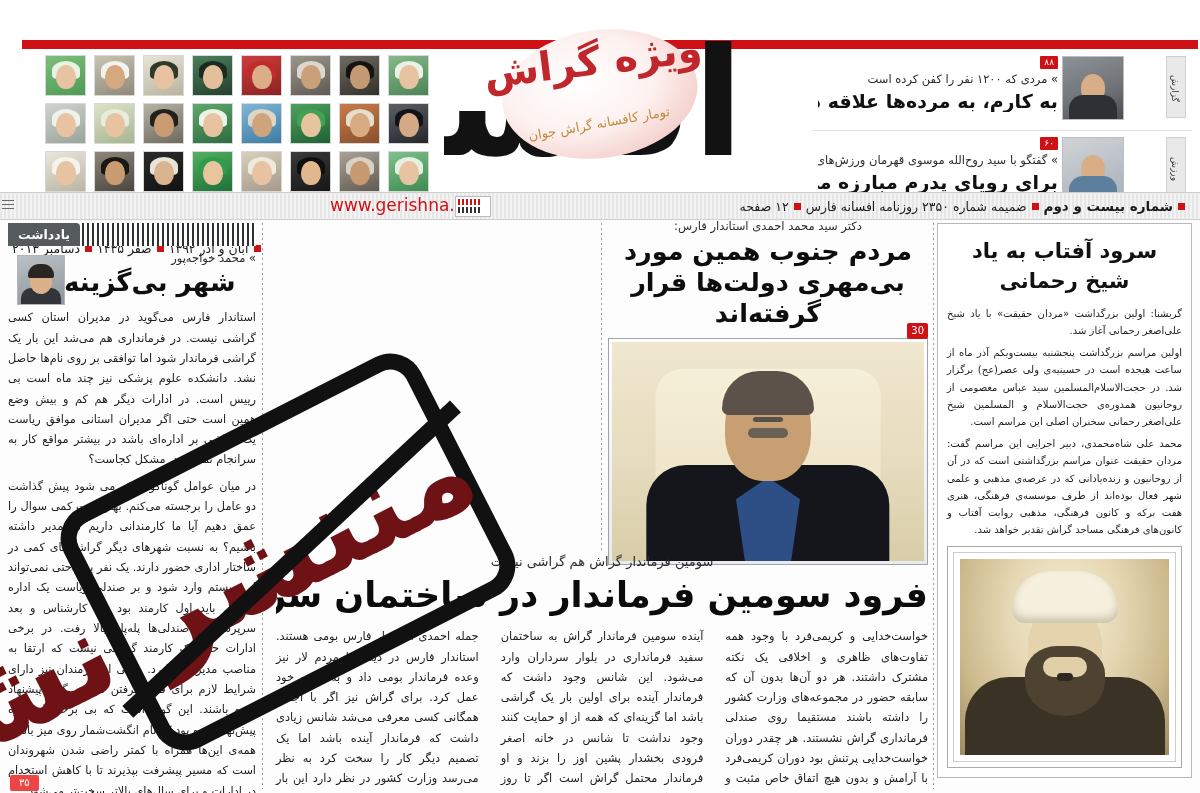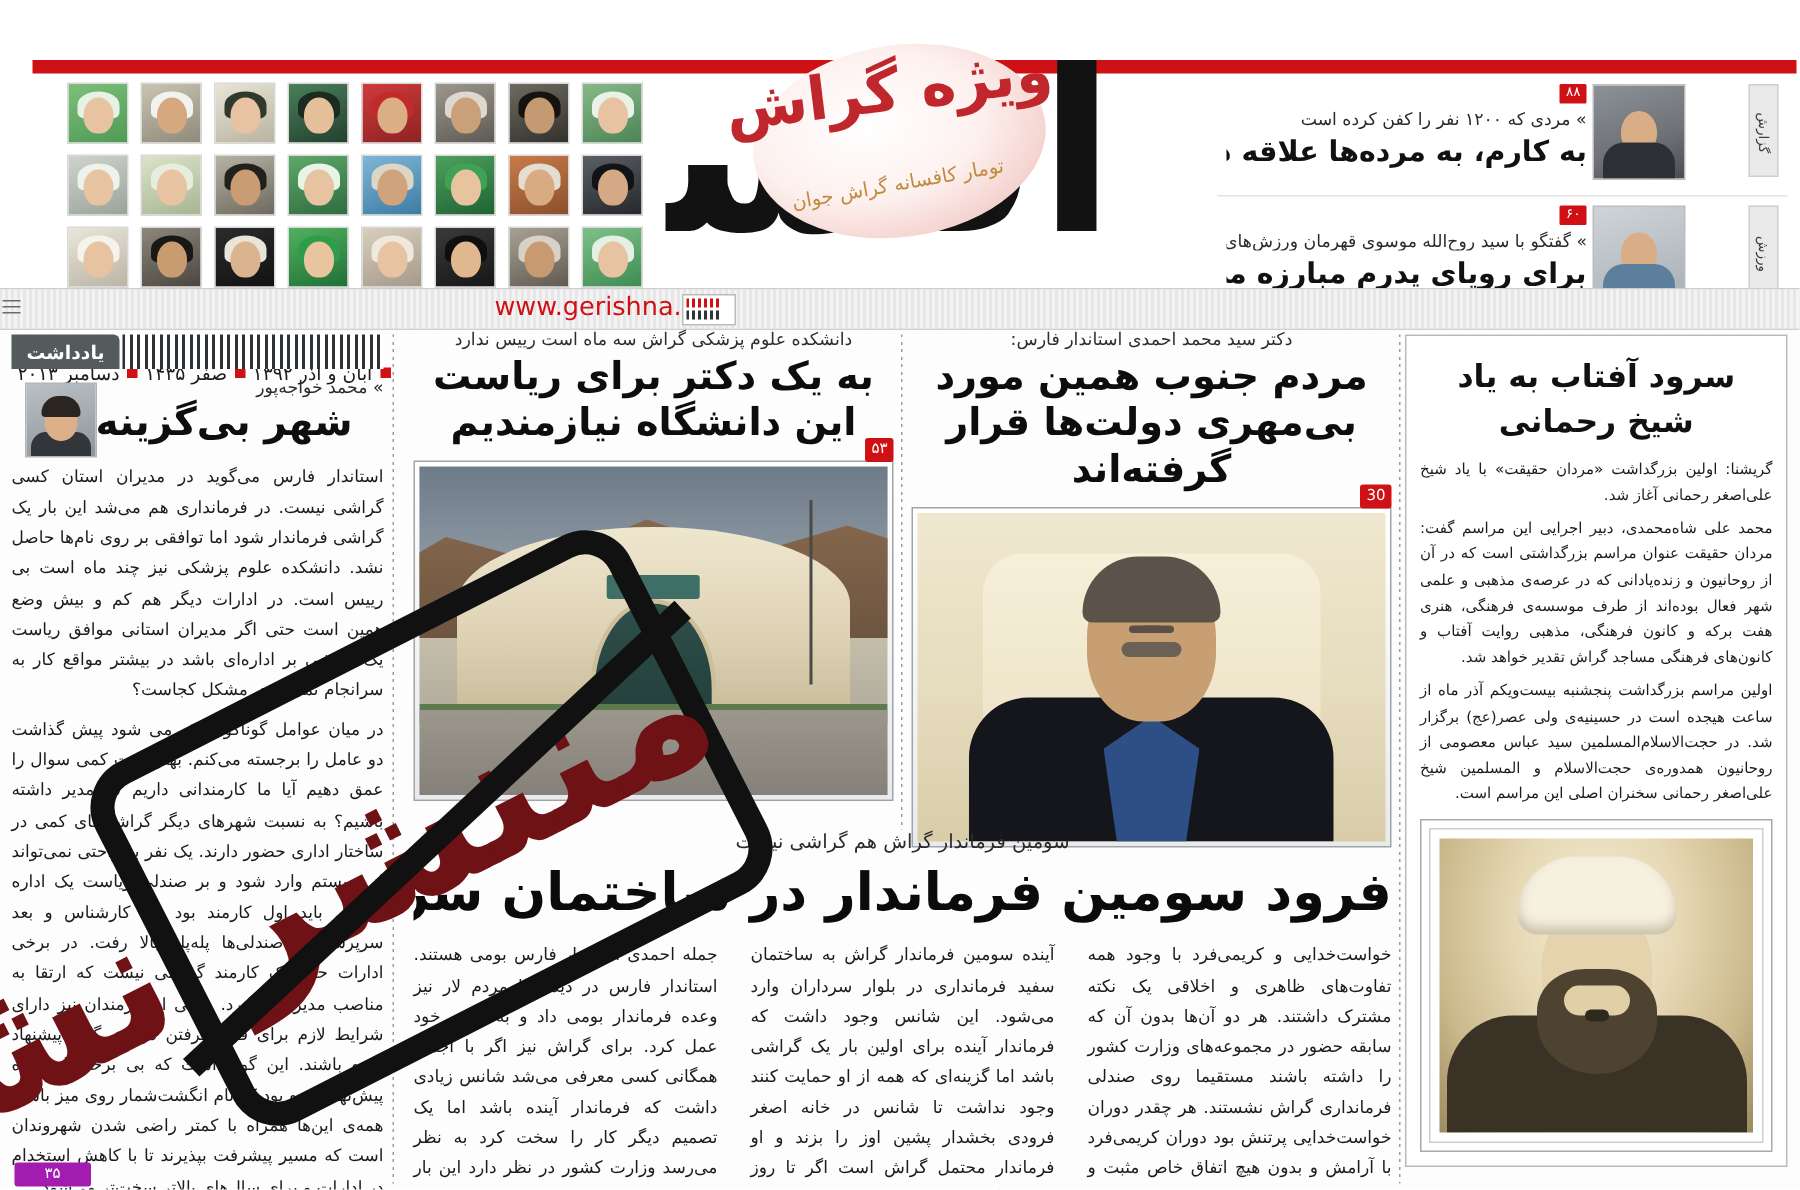--- a/index.html
+++ b/index.html
@@ -616,23 +616,23 @@
   }
   .note-body {
     font-size: 11.3px;
     line-height: 1.80;
     color: #1c1c1c;
     text-align: justify;
   }
   .note-body p { margin: 0 0 6px 0; }
   .note-badge {
     position: absolute; left: 2px; bottom: -2px;
-    background: #a21caf; color: #fff;
+    background: #ef4444; color: #fff;
     font-size: 10px; line-height: 1;
-    padding: 3px 20px; border-radius: 2px;
+    padding: 3px 9px; border-radius: 2px;
   }
 
   
   .vrule {
     position: absolute;
     top: 4px;
     width: 1px;
     height: 566px;
     background: repeating-linear-gradient(180deg, #9b9b9b 0 2px, transparent 2px 5px);
   }
@@ -817,20 +817,23 @@
     </div>
   </div>
 
   <div class="infobar">
     <div class="hatch"></div>
     <div class="ib-hamburger">
         <span></span>
         <span></span>
         <span></span>
       </div>
+    <div class="ib-right">
+      <span class="dot-sq"></span><b>شماره بیست و دوم</b><span class="dot-sq"></span><span>ضمیمه شماره ۲۳۵۰ روزنامه افسانه فارس</span><span class="dot-sq"></span><span>۱۲ صفحه</span>
+    </div>
     <div class="ib-left">
       <span class="dot-sq"></span><span>آبان و آذر ۱۳۹۲</span><span class="dot-sq"></span><span>صفر ۱۴۳۵</span><span class="dot-sq"></span><span>دسامبر ۲۰۱۳</span>
     </div>
     <div class="ib-site">www.gerishna.com</div>
     <div class="ib-logo">
         <i></i>
         <i class="two"></i>
       </div>
   </div>
 
@@ -838,22 +841,22 @@
 
     <div class="vrule r1"></div>
     <div class="vrule l1"></div>
     <div class="vrule mid"></div>
 
     <div class="col-right">
       <div class="panel">
         <div class="panel-title">سرود آفتاب به یاد شیخ رحمانی</div>
         <div class="panel-body">
           <p>گریشنا: اولین بزرگداشت «مردان حقیقت» با یاد شیخ علی‌اصغر رحمانی آغاز شد.</p>
+          <p>اولین مراسم بزرگداشت پنجشنبه بیست‌و‌یکم آذر ماه از ساعت هیجده است در حسینیه‌ی ولی عصر(عج) برگزار شد. در حجت‌الاسلام‌المسلمین سید عباس معصومی از روحانیون همدوره‌ی حجت‌الاسلام و المسلمین شیخ علی‌اصغر رحمانی سخنران اصلی این مراسم است.</p>
           <p>محمد علی شاه‌محمدی، دبیر اجرایی این مراسم گفت: مردان حقیقت عنوان مراسم بزرگداشتی است که در آن از روحانیون و زنده‌یادانی که در عرصه‌ی مذهبی و علمی شهر فعال بوده‌اند از طرف موسسه‌ی فرهنگی، هنری هفت برکه و کانون فرهنگی، مذهبی روایت آفتاب و کانون‌های فرهنگی مساجد گراش تقدیر خواهد شد.</p>
-          <p>اولین مراسم بزرگداشت پنجشنبه بیست‌و‌یکم آذر ماه از ساعت هیجده است در حسینیه‌ی ولی عصر(عج) برگزار شد. در حجت‌الاسلام‌المسلمین سید عباس معصومی از روحانیون همدوره‌ی حجت‌الاسلام و المسلمین شیخ علی‌اصغر رحمانی سخنران اصلی این مراسم است.</p>
         </div>
         <div class="portrait-frame">
           <div class="portrait-inner">
             <div class="portrait-photo">
               <div class="pp-body"></div>
 
               <div class="pp-face"></div>
               <div class="pp-beard"></div>
               <div class="pp-chin"></div>
               <div class="pp-mouth"></div>
@@ -878,37 +881,20 @@
             <div class="man-head">
               <div class="man-brow l"></div>
                 <div class="man-brow r"></div>
               <div class="man-must"></div>
             </div>
             <div class="man-hair"></div>
           </div>
         </div>
       </div>
 
-      <div class="story left">
-        <div class="story-kicker">دانشکده علوم پزشکی گراش سه ماه است رییس ندارد</div>
-        <div class="story-title">به یک دکتر برای ریاست این دانشگاه نیازمندیم</div>
-        <div class="photo-box">
-          <div class="pg-badge">۵۳</div>
-          <div class="photo-arch">
-            <div class="arch-sky"></div>
-            <div class="arch-hill"></div>
-            <div class="arch-body"></div>
-            <div class="arch-sign"></div>
-            <div class="arch-hole"></div>
-            <div class="arch-pole"></div>
-            <div class="arch-grass"></div>
-            <div class="arch-road"></div>
-          </div>
-        </div>
-      </div>
 
       <div class="lead">
         <div class="lead-kicker">سومین فرماندار گراش هم گراشی نیست</div>
         <div class="lead-title">فرود سومین فرماندار در ساختمان سردارن</div>
         <div class="lead-cols">
           <div class="lead-col">
             <p>خواست‌خدایی و کریمی‌فرد با وجود همه تفاوت‌های ظاهری و اخلاقی یک نکته مشترک داشتند. هر دو آن‌ها بدون آن که سابقه حضور در مجموعه‌های وزارت کشور را داشته باشند مستقیما روی صندلی فرمانداری گراش نشستند. هر چقدر دوران خواست‌خدایی پرتنش بود دوران کریمی‌فرد با آرامش و بدون هیچ اتفاق خاص مثبت و منفی در حال به انتها رسیدن است.</p>
 
           </div>
           <div class="lead-col">

